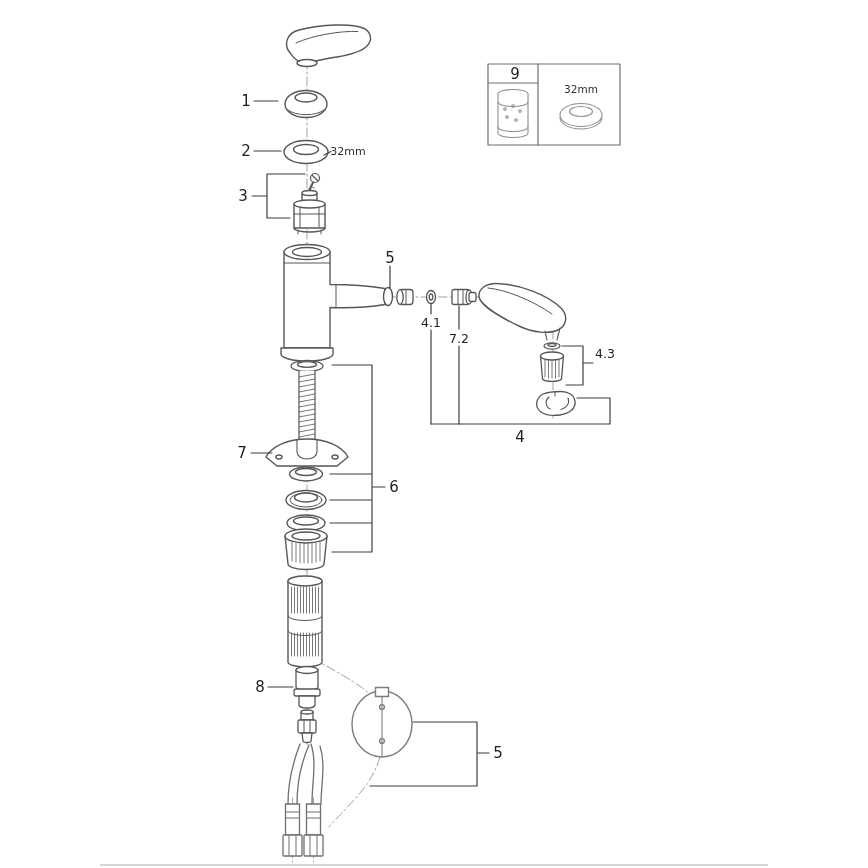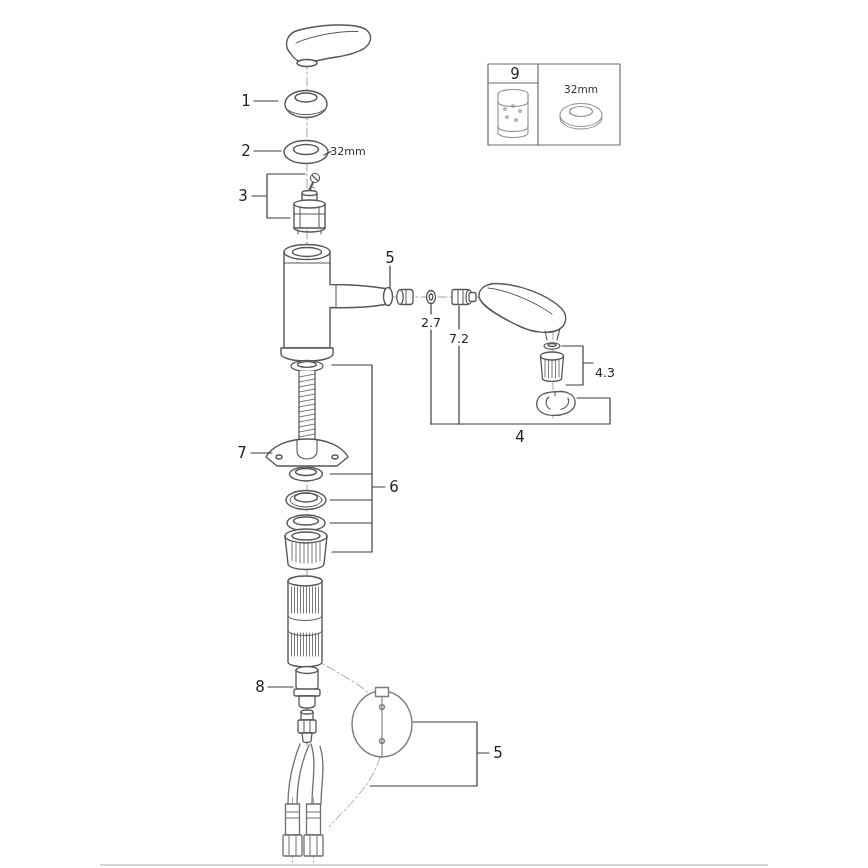--- a/index.html
+++ b/index.html
@@ -228,23 +228,23 @@
       <path d="M560,117.5 A21,11.5 0 0 0 602,117.5"></path>
     </g>
   </g>
 </svg>
 
 <span class="callout" style="left:246px;top:101px">1</span>
 <span class="callout" style="left:246px;top:151px">2</span>
 <span class="callout tiny" style="left:348px;top:151px">32mm</span>
 <span class="callout" style="left:243px;top:196px">3</span>
 <span class="callout" style="left:390px;top:258px">5</span>
-<span class="callout small" style="left:431px;top:322px">2.7</span>
+<span class="callout small" style="left:431px;top:322px">4.1</span>
 <span class="callout small" style="left:459px;top:338px">7.2</span>
-<span class="callout small" style="left:605px;top:372px">4.3</span>
+<span class="callout small" style="left:605px;top:353px">4.3</span>
 <span class="callout" style="left:520px;top:437px">4</span>
 <span class="callout" style="left:242px;top:453px">7</span>
 <span class="callout" style="left:394px;top:487px">6</span>
 <span class="callout" style="left:260px;top:687px">8</span>
 <span class="callout" style="left:498px;top:753px">5</span>
 <span class="callout" style="left:515px;top:74px">9</span>
 <span class="callout tiny2" style="left:581px;top:89px">32mm</span>
 
 <div class="separator"></div>
 

